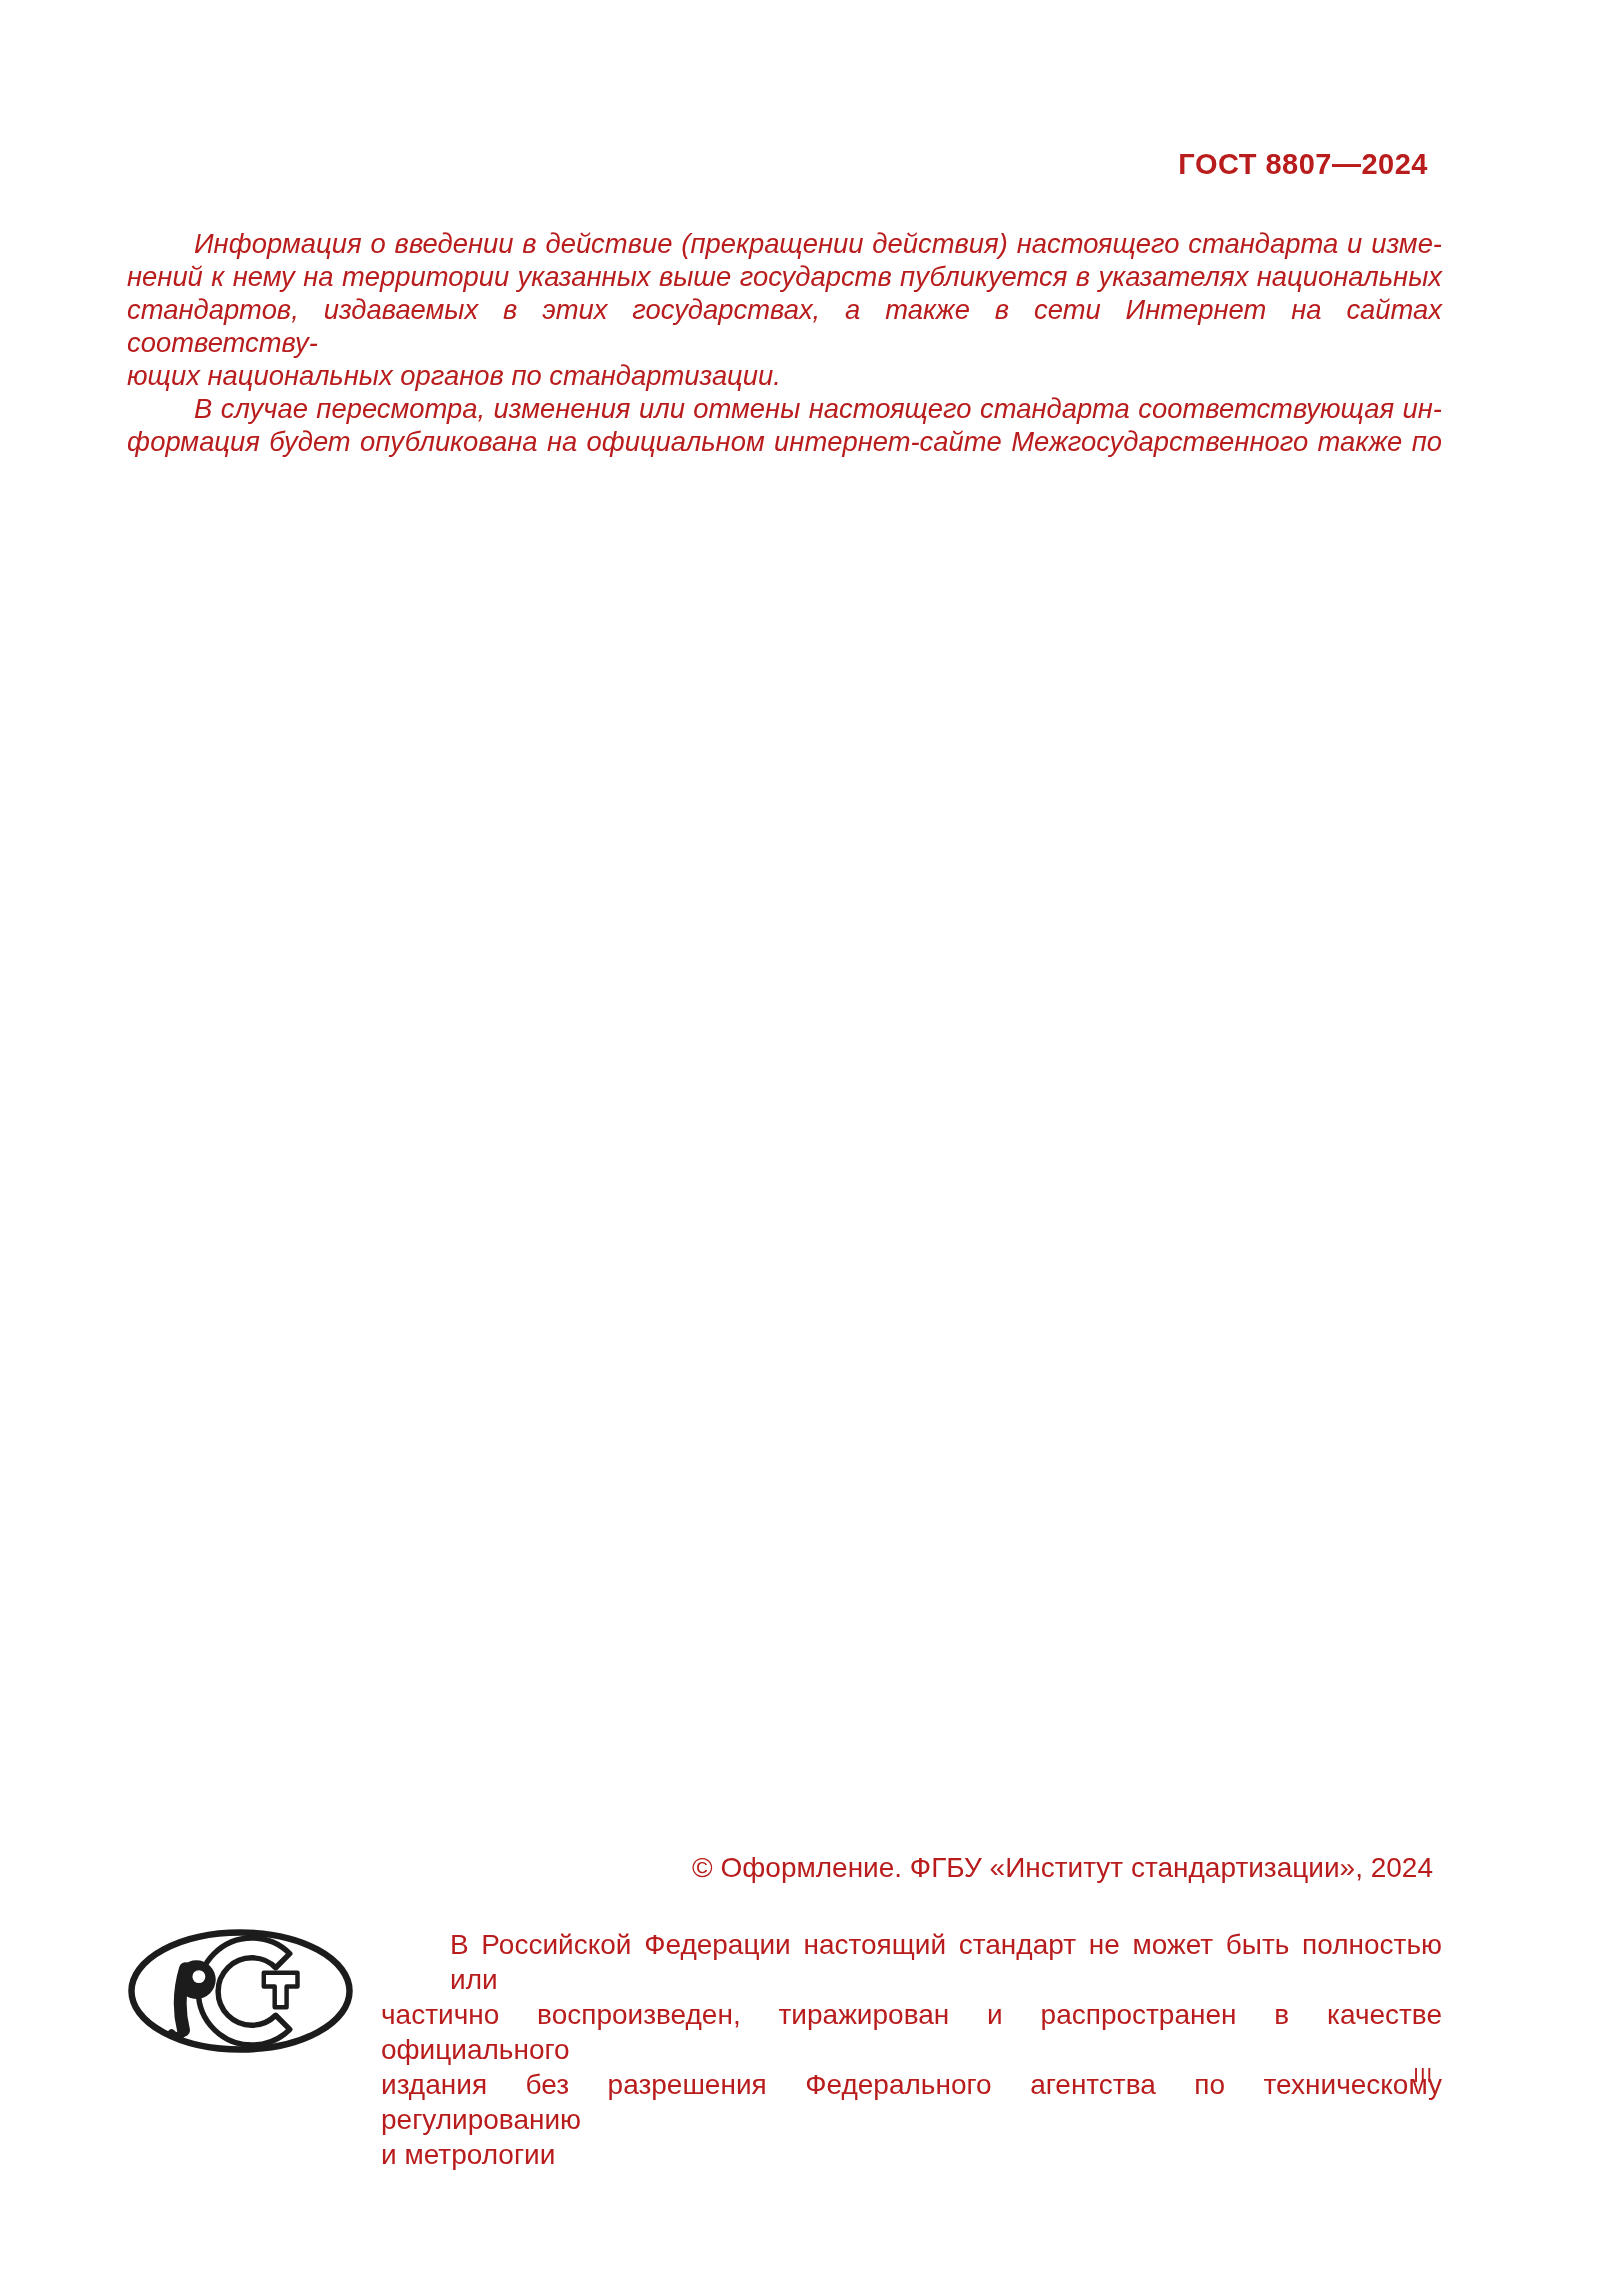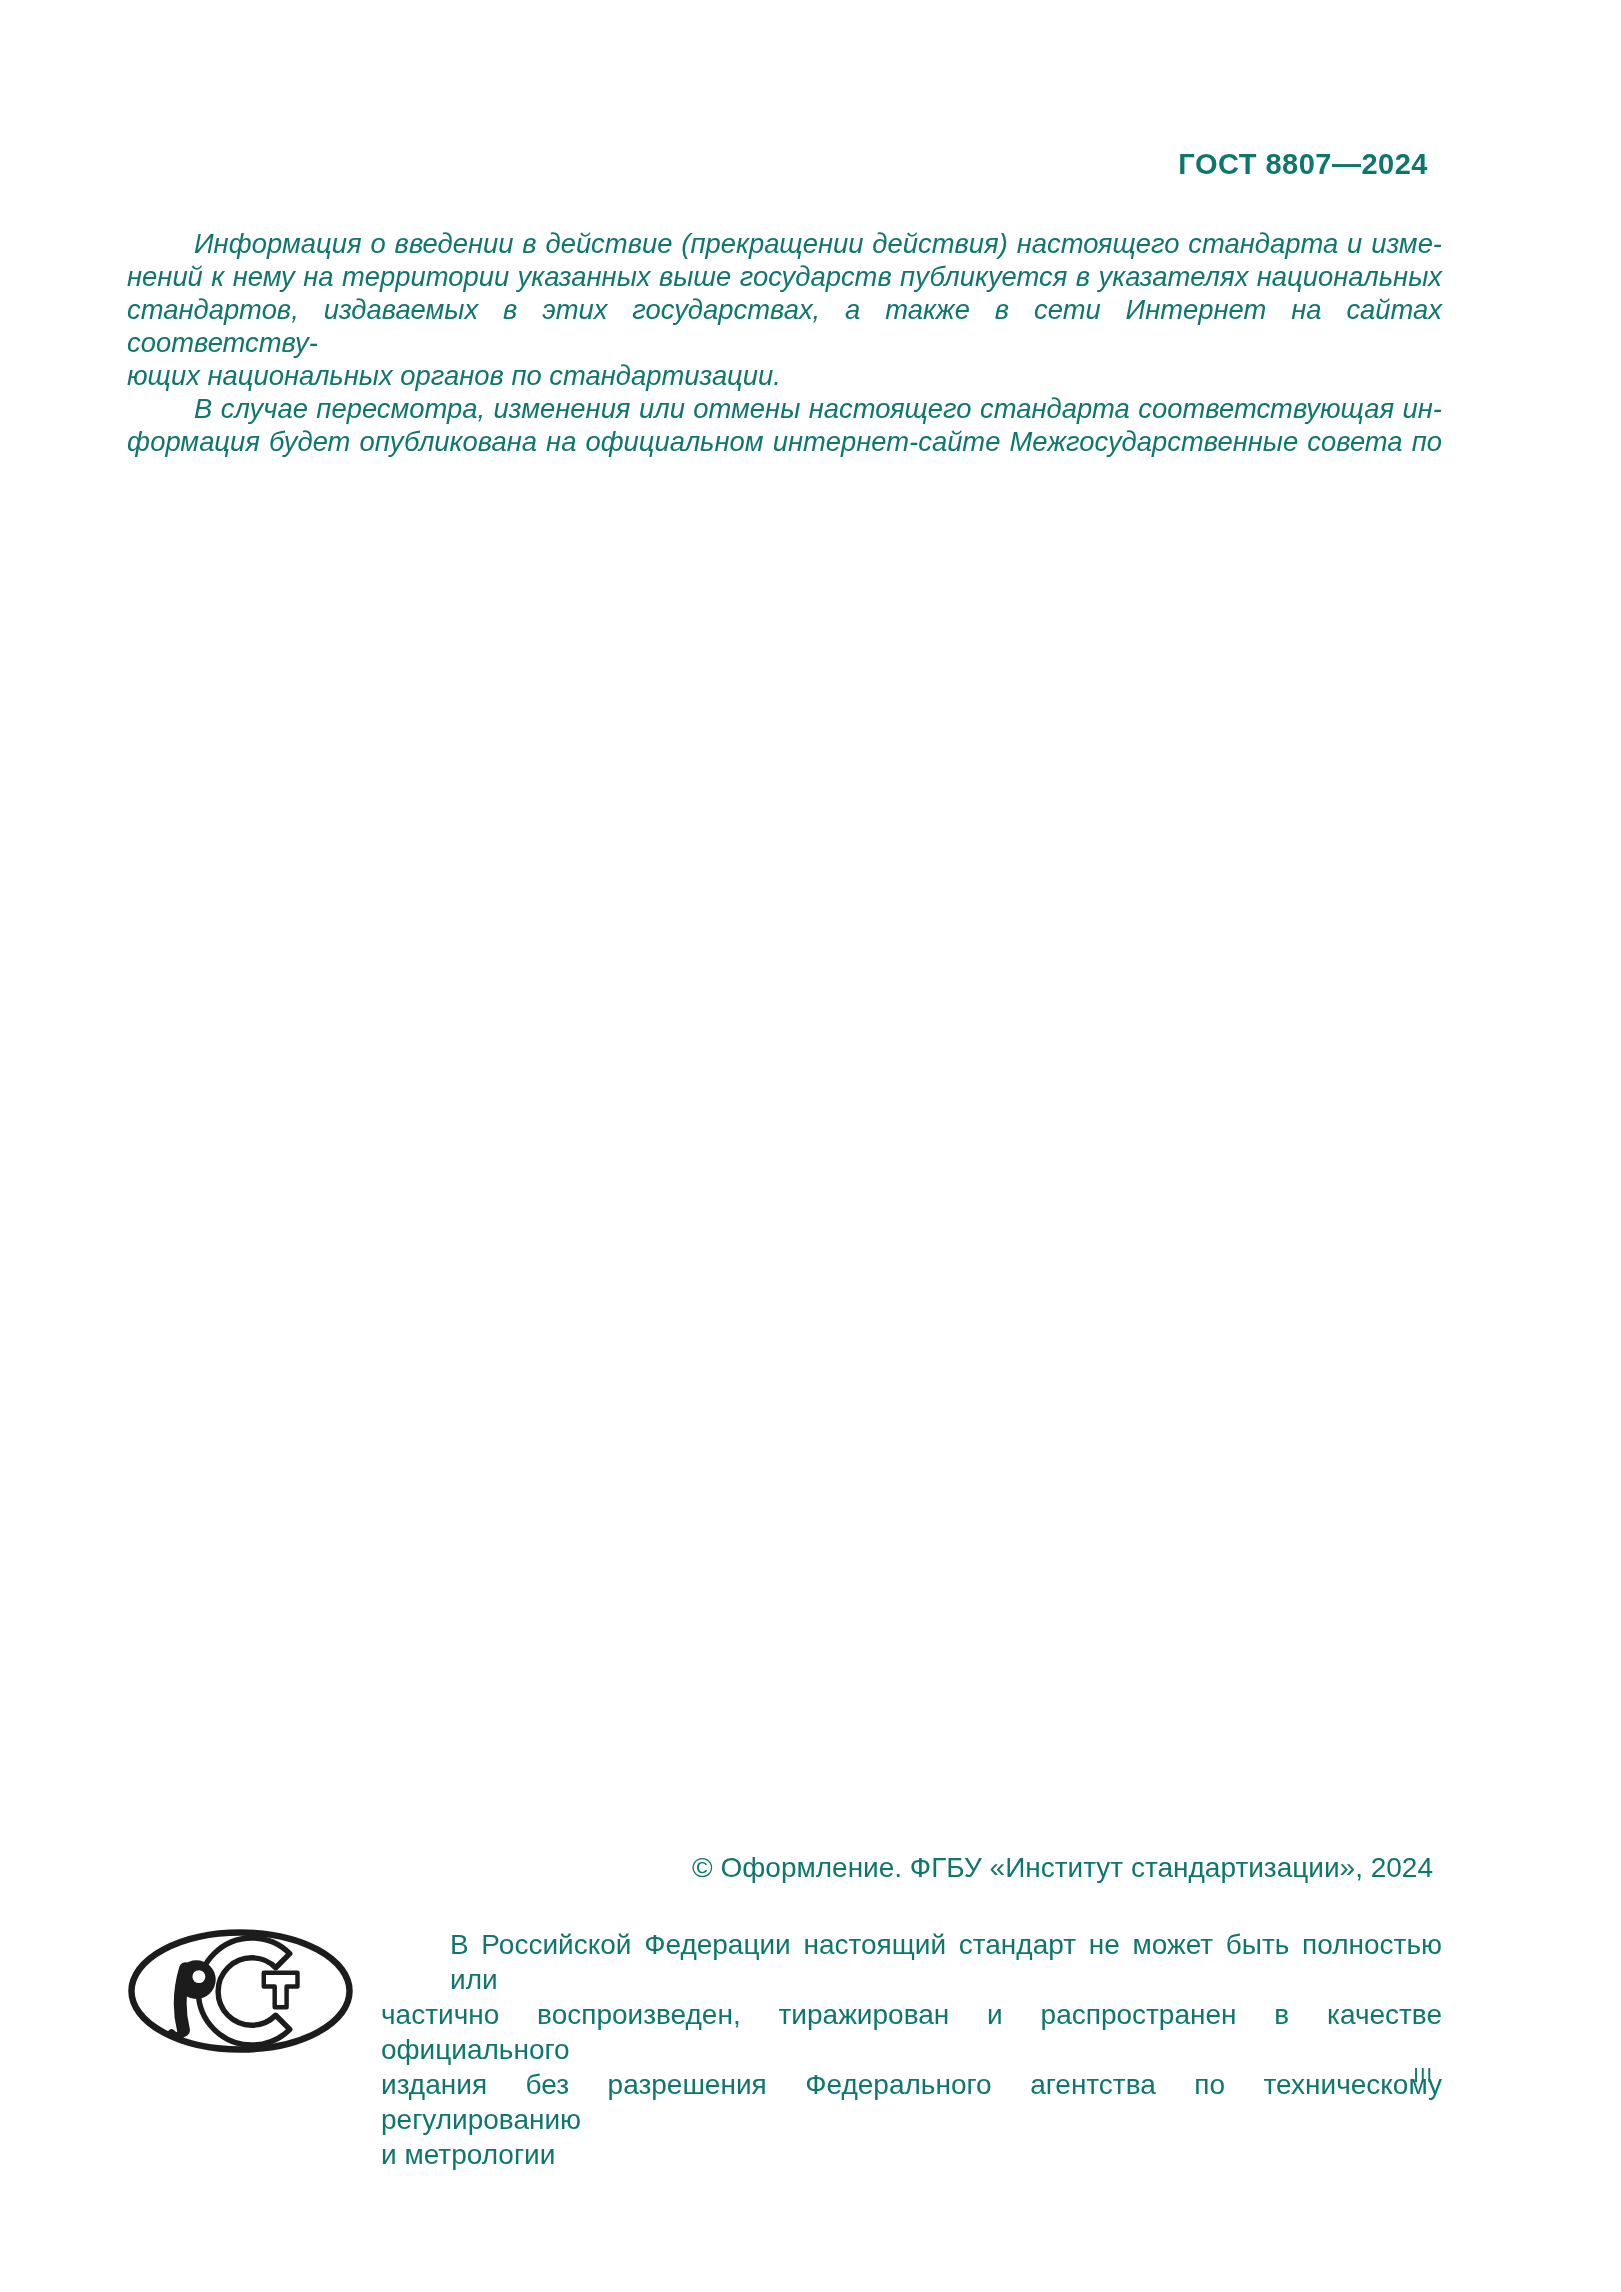--- a/index.html
+++ b/index.html
@@ -2,21 +2,21 @@
 <html lang="ru"><head>
 <meta charset="utf-8">
 <style>
   html, body { margin: 0; padding: 0; background: #ffffff; }
   .page {
     position: relative;
     width: 1621px;
     height: 2293px;
     background: #ffffff;
     font-family: "Liberation Sans", sans-serif;
-    color: #0f766e;
+    color: #b91c1c;
     overflow: hidden;
   }
   .gost-header {
     position: absolute;
     top: 148px;
     right: 193px;
     font-size: 29px;
     font-weight: bold;
     letter-spacing: 0.5px;
     white-space: nowrap;
@@ -77,21 +77,21 @@
 
   <div class="notice">
     <div class="para">
         <div class="line first">Информация о введении в действие (прекращении действия) настоящего стандарта и изме-</div>
         <div class="line">нений к нему на территории указанных выше государств публикуется в указателях национальных</div>
         <div class="line">стандартов, издаваемых в этих государствах, а также в сети Интернет на сайтах соответству-</div>
         <div class="line last">ющих национальных органов по стандартизации.</div>
       </div>
     <div class="para">
         <div class="line first">В случае пересмотра, изменения или отмены настоящего стандарта соответствующая ин-</div>
-        <div class="line">формация будет опубликована на официальном интернет-сайте Межгосударственные совета по</div>
+        <div class="line">формация будет опубликована на официальном интернет-сайте Межгосударственного также по</div>
       </div>
   </div>
 
   <div class="copyright">© Оформление. ФГБУ «Институт стандартизации», 2024</div>
 
   <div class="logo">
     <svg viewBox="0 0 227 125" xmlns="http://www.w3.org/2000/svg">
 
       <ellipse cx="113.5" cy="62.5" rx="110" ry="59" fill="none" stroke="#1c1c1c" stroke-width="6.5"></ellipse>
 

